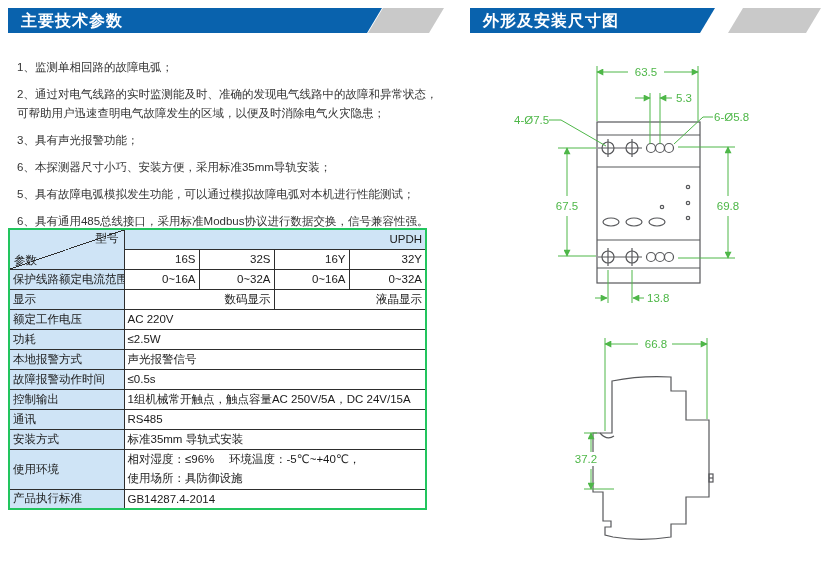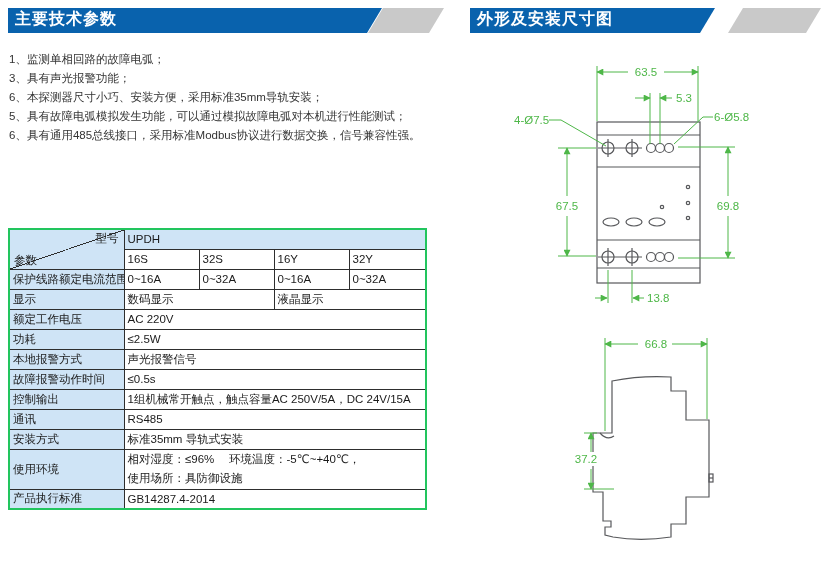--- a/index.html
+++ b/index.html
@@ -3,40 +3,40 @@
 <meta charset="utf-8">
 <style>
   * { margin:0; padding:0; box-sizing:border-box; }
   body { background:#ffffff; font-family:"Liberation Sans","DejaVu Sans",sans-serif; }
   .page { position:relative; width:823px; height:574px; background:#fff; overflow:hidden; }
 
   
   .banner-blue { position:absolute; top:8px; height:25px; background:#0962ad;
     clip-path:polygon(0 0,100% 0,calc(100% - 15px) 100%,0 100%);
     color:#fff; font-size:16px; font-weight:bold; line-height:25px; letter-spacing:1px; }
-  .banner-blue .bt { padding-left:7px;font-family:Liberation Mono, monospace; }
+  .banner-blue .bt { padding-left:13px; }
   .banner-gray { position:absolute; top:8px; height:25px; background:#c9c9c9;
     clip-path:polygon(15px 0,100% 0,calc(100% - 15px) 100%,0 100%); }
   .bl { left:8px; width:374px; }
   .gl { left:368px; width:76px; }
   .br { left:470px; width:245px; }
   .gr { left:728px; width:93px; }
 
   
   .features { position:absolute; left:9px; top:50px; width:440px;
     font-size:11.5px; color:#333; }
-  .features p { margin:0; line-height:19px; }
+  .features p { margin:8px; line-height:19px; }
 
   
   table.spec { position:absolute; left:8px; top:228px; width:417px;
     border-collapse:collapse; table-layout:fixed; border:2px solid #22c55e; }
   table.spec td { border:1px solid #2e2e2e; font-size:11.5px; color:#1a1a1a;
     height:20px; padding:0 3px; white-space:nowrap; overflow:hidden; vertical-align:middle; }
   td.lbl { background:#cfe4f6; }
-  td.ctr { text-align:left; }
+  td.ctr { text-align:right; }
   td.val { padding-left:6px; }
   td.corner { background:
       linear-gradient(to bottom right, rgba(0,0,0,0) 49.4%, #2e2e2e 49.4%, #2e2e2e 50.6%, rgba(0,0,0,0) 50.6%),
       #cfe4f6;
     position:relative; }
   td.corner .c-top { position:absolute; top:1px; right:5px; }
   td.corner .c-bot { position:absolute; bottom:1px; left:4px;margin-top:19px; }
   td.env { white-space:normal; line-height:19px; padding:0 0 0 6px; }
 
   
@@ -54,20 +54,21 @@
     <div class="bt">主要技术参数</div>
   </div>
   <div class="banner-gray gl"></div>
   <div class="banner-blue br">
     <div class="bt">外形及安装尺寸图</div>
   </div>
   <div class="banner-gray gr"></div>
 
   <div class="features">
     <p>1、监测单相回路的故障电弧；</p>
+    <p>2、通过对电气线路的实时监测能及时、准确的发现电气线路中的故障和异常状态，可帮助用户迅速查明电气故障发生的区域，以便及时消除电气火灾隐患；</p>
     <p>3、具有声光报警功能；</p>
     <p>6、本探测器尺寸小巧、安装方便，采用标准35mm导轨安装；</p>
     <p>5、具有故障电弧模拟发生功能，可以通过模拟故障电弧对本机进行性能测试；</p>
     <p>6、具有通用485总线接口，采用标准Modbus协议进行数据交换，信号兼容性强。</p>
   </div>
 
   <table class="spec">
     <colgroup>
         <col style="width:115px">
         <col style="width:75px">

